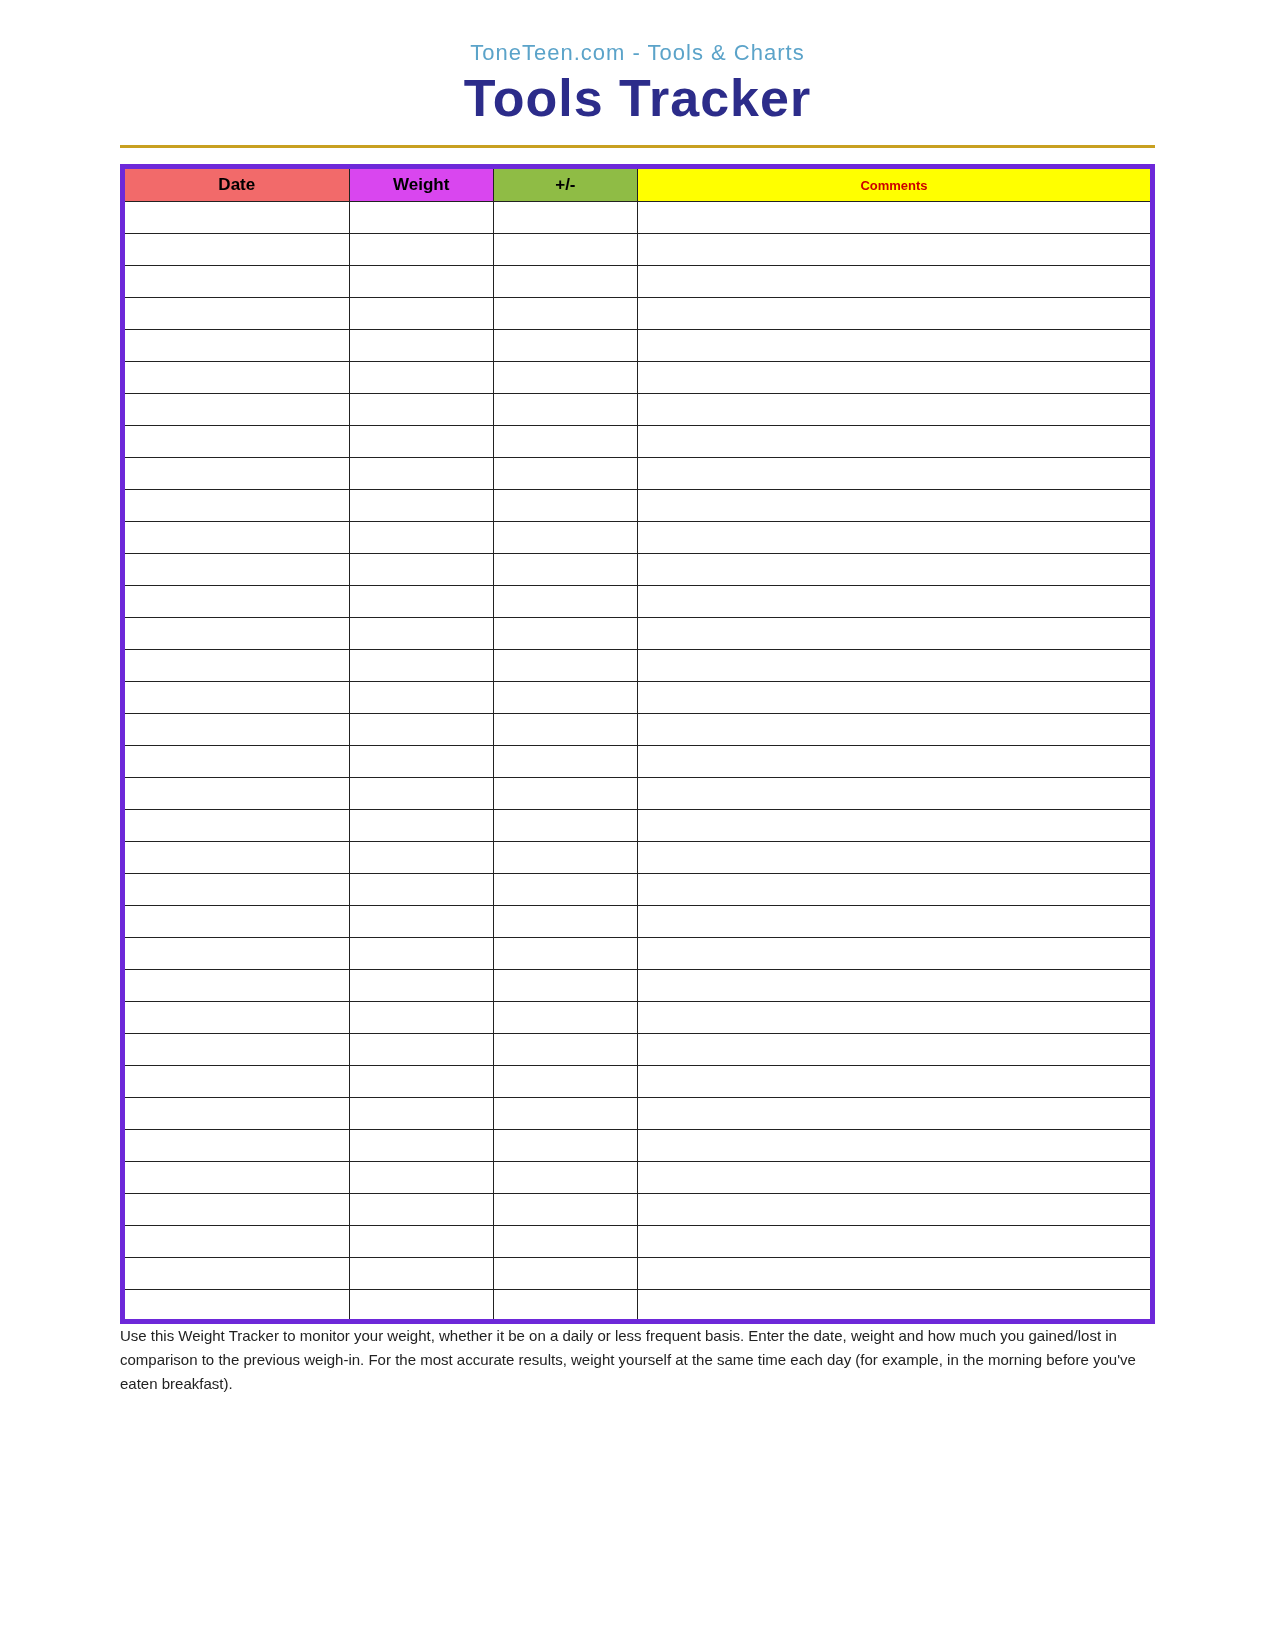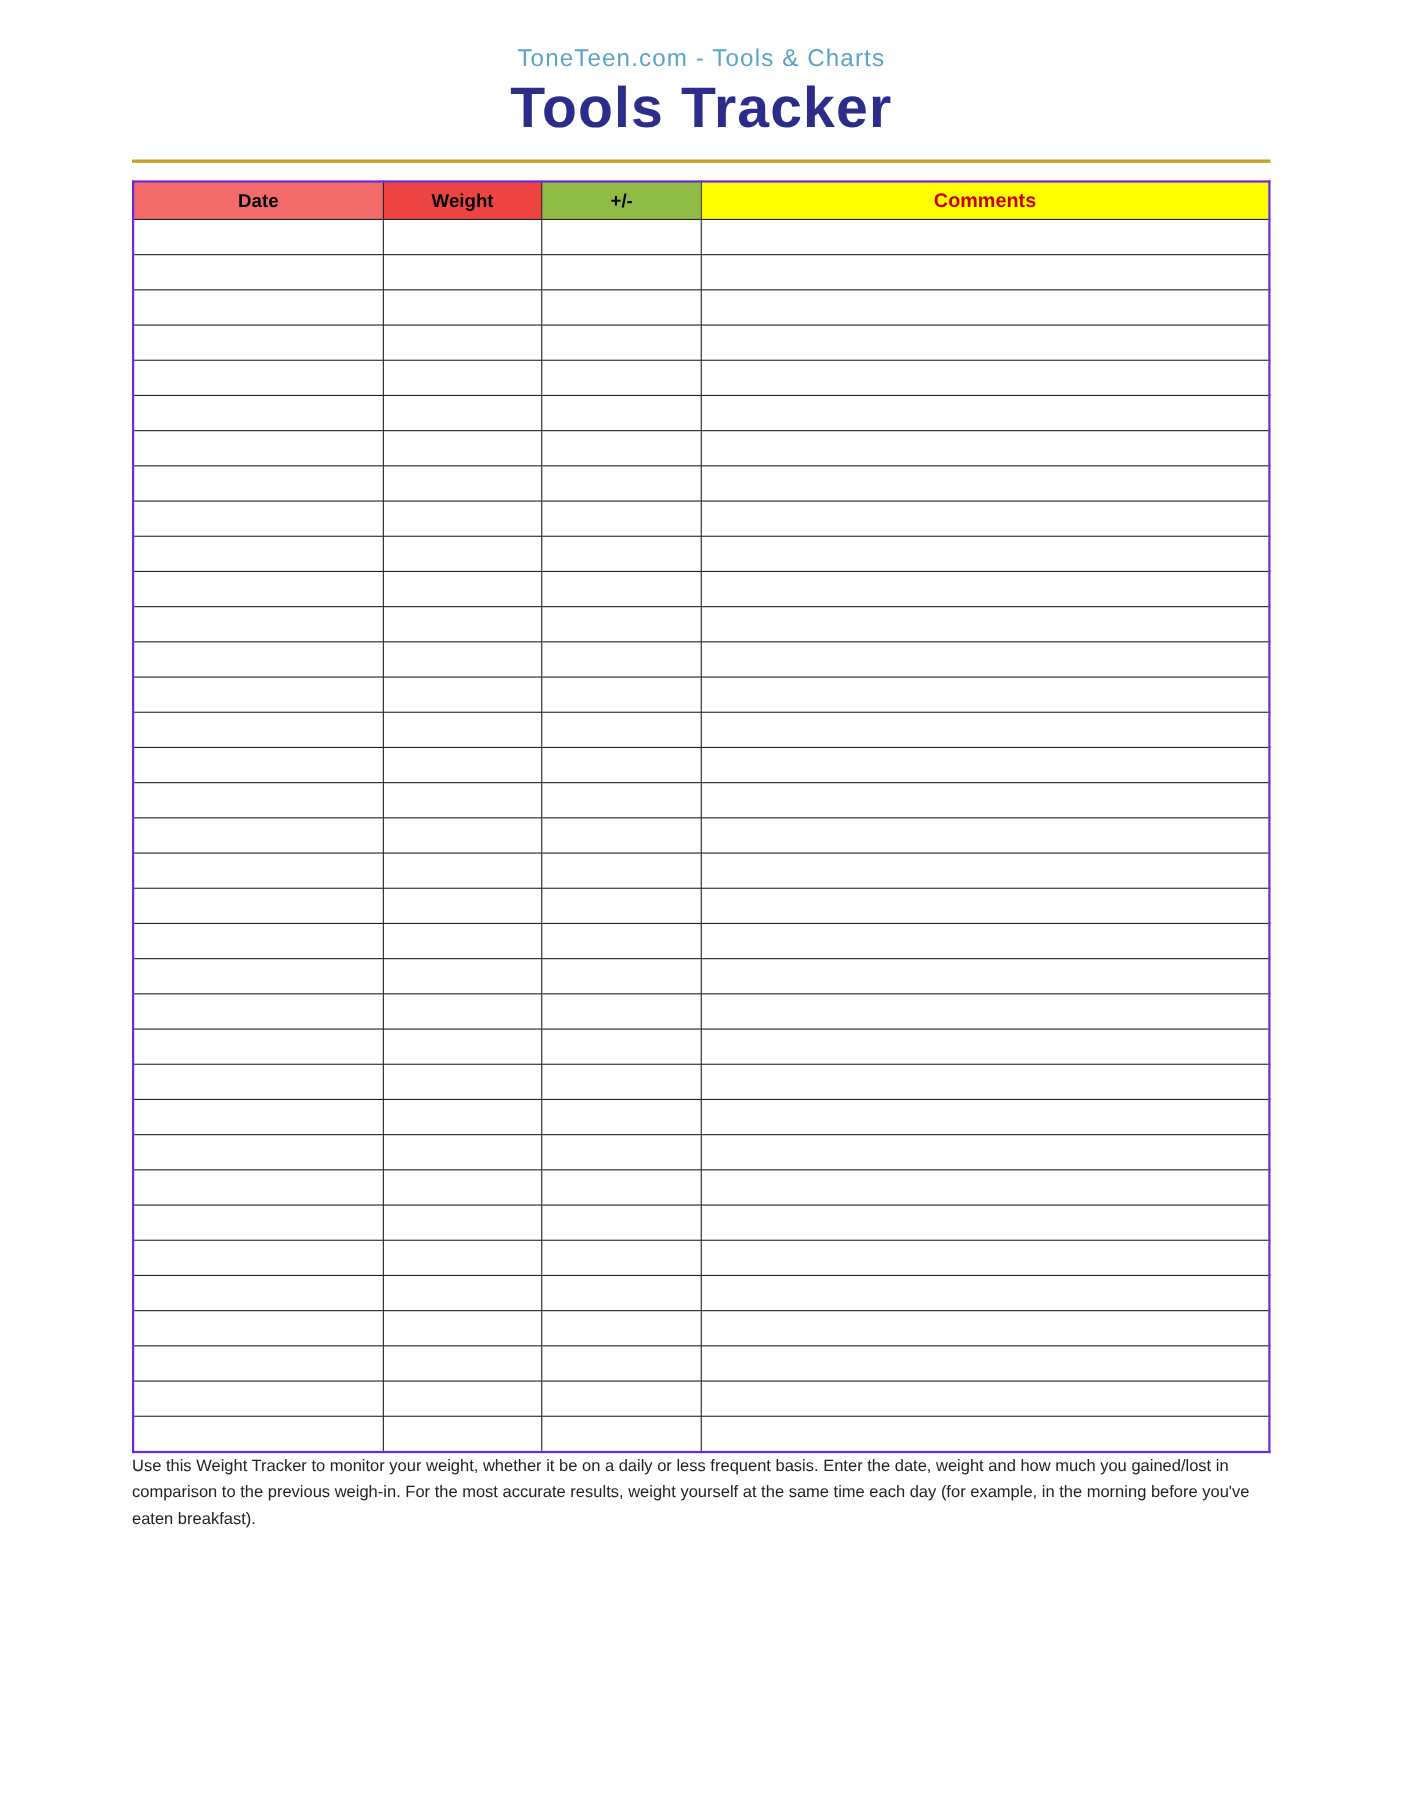--- a/index.html
+++ b/index.html
@@ -51,37 +51,37 @@
     .divider-line {
       width: 100%;
       border: none;
       border-top: 3px solid #c8a020;
       margin-bottom: 16px;
     }
 
     .tracker-table {
       width: 100%;
       border-collapse: collapse;
-      border: 2px solid #6d28d9;
+      border: 5px solid #6d28d9;
     }
 
     .tracker-table th,
     .tracker-table td {
       border: 1px solid #222;
       height: 32px;
     }
 
     .col-date {
       width: 22%;
       background-color: #f26a6a;
     }
 
     .col-weight {
       width: 14%;
-      background-color: #ef4444;
+      background-color: #d946ef;
     }
 
     .col-plusminus {
       width: 14%;
       background-color: #8fbc45;
     }
 
     .col-comments {
       width: 50%;
       background-color: #ffff00;
@@ -96,21 +96,21 @@
     }
 
     .col-date.header-cell {
       color: #000;
       font-weight: bold;
     }
 
     .col-comments.header-cell {
       color: #cc0000;
       font-weight: bold;
-      font-size: 18px;
+      font-size: 13px;
     }
 
     .col-weight.header-cell,
     .col-plusminus.header-cell {
       color: #000;
       font-weight: bold;
     }
 
     .data-row td {
       background-color: #ffffff;

